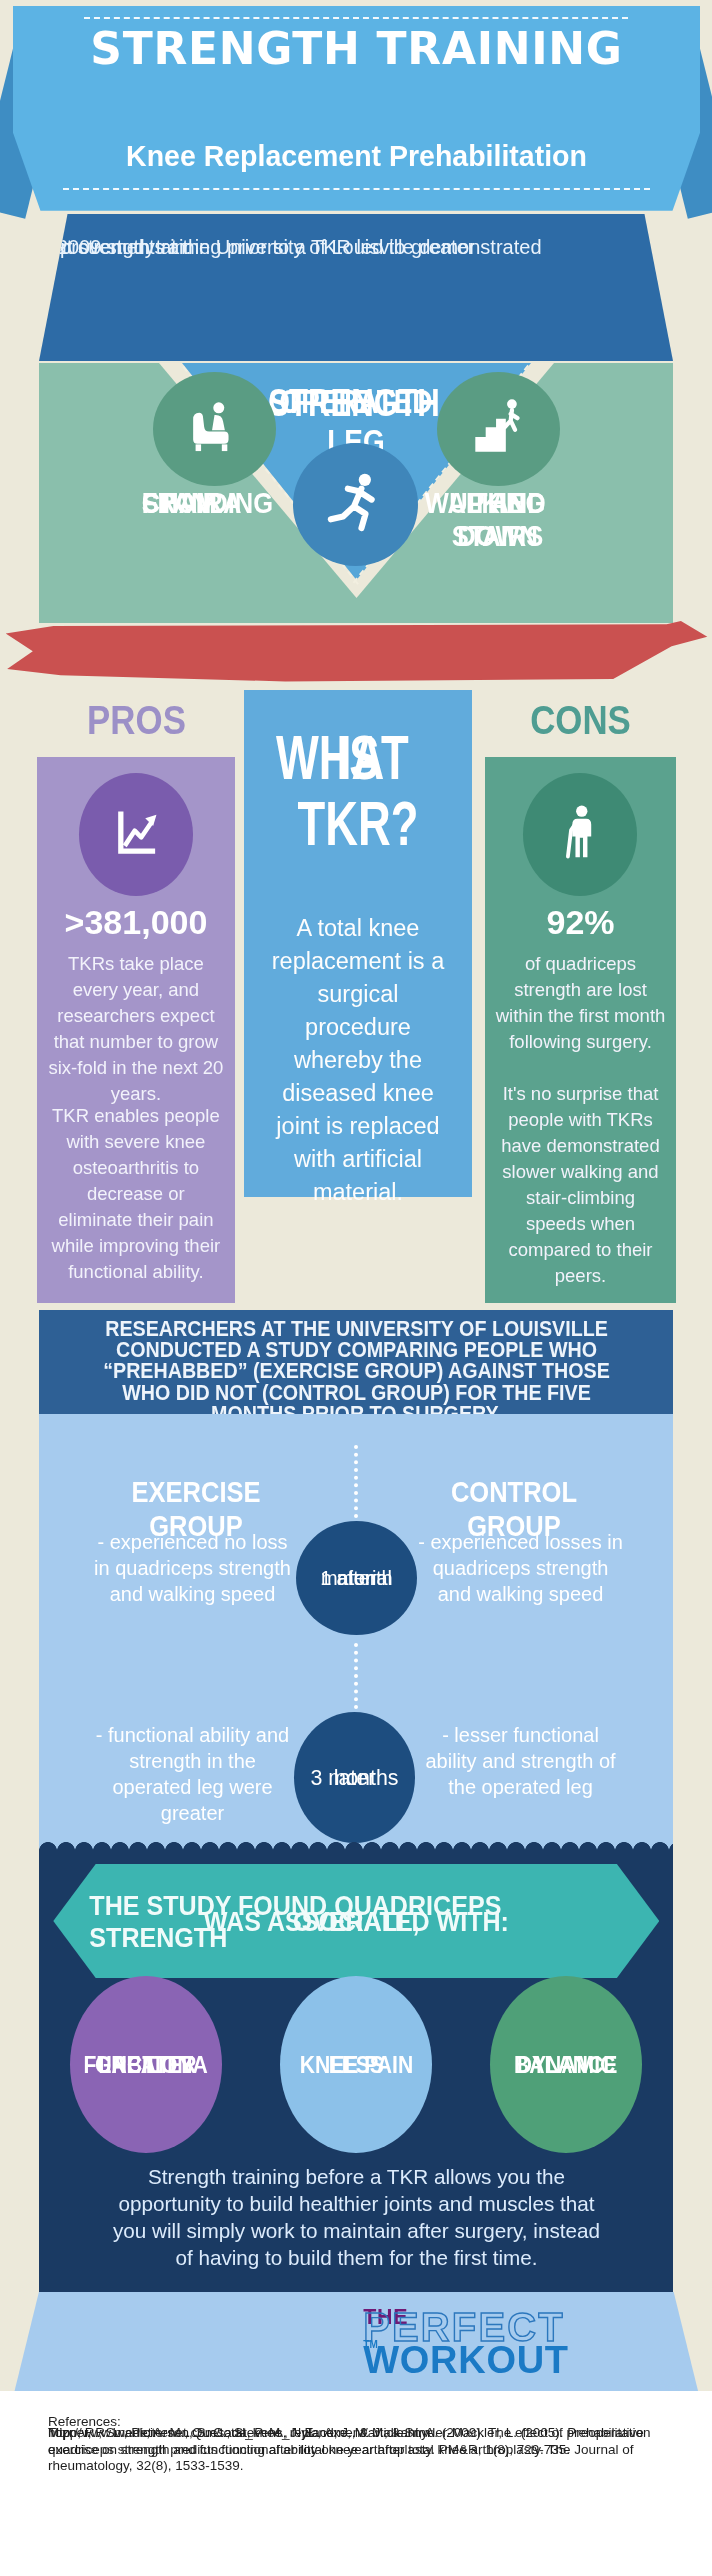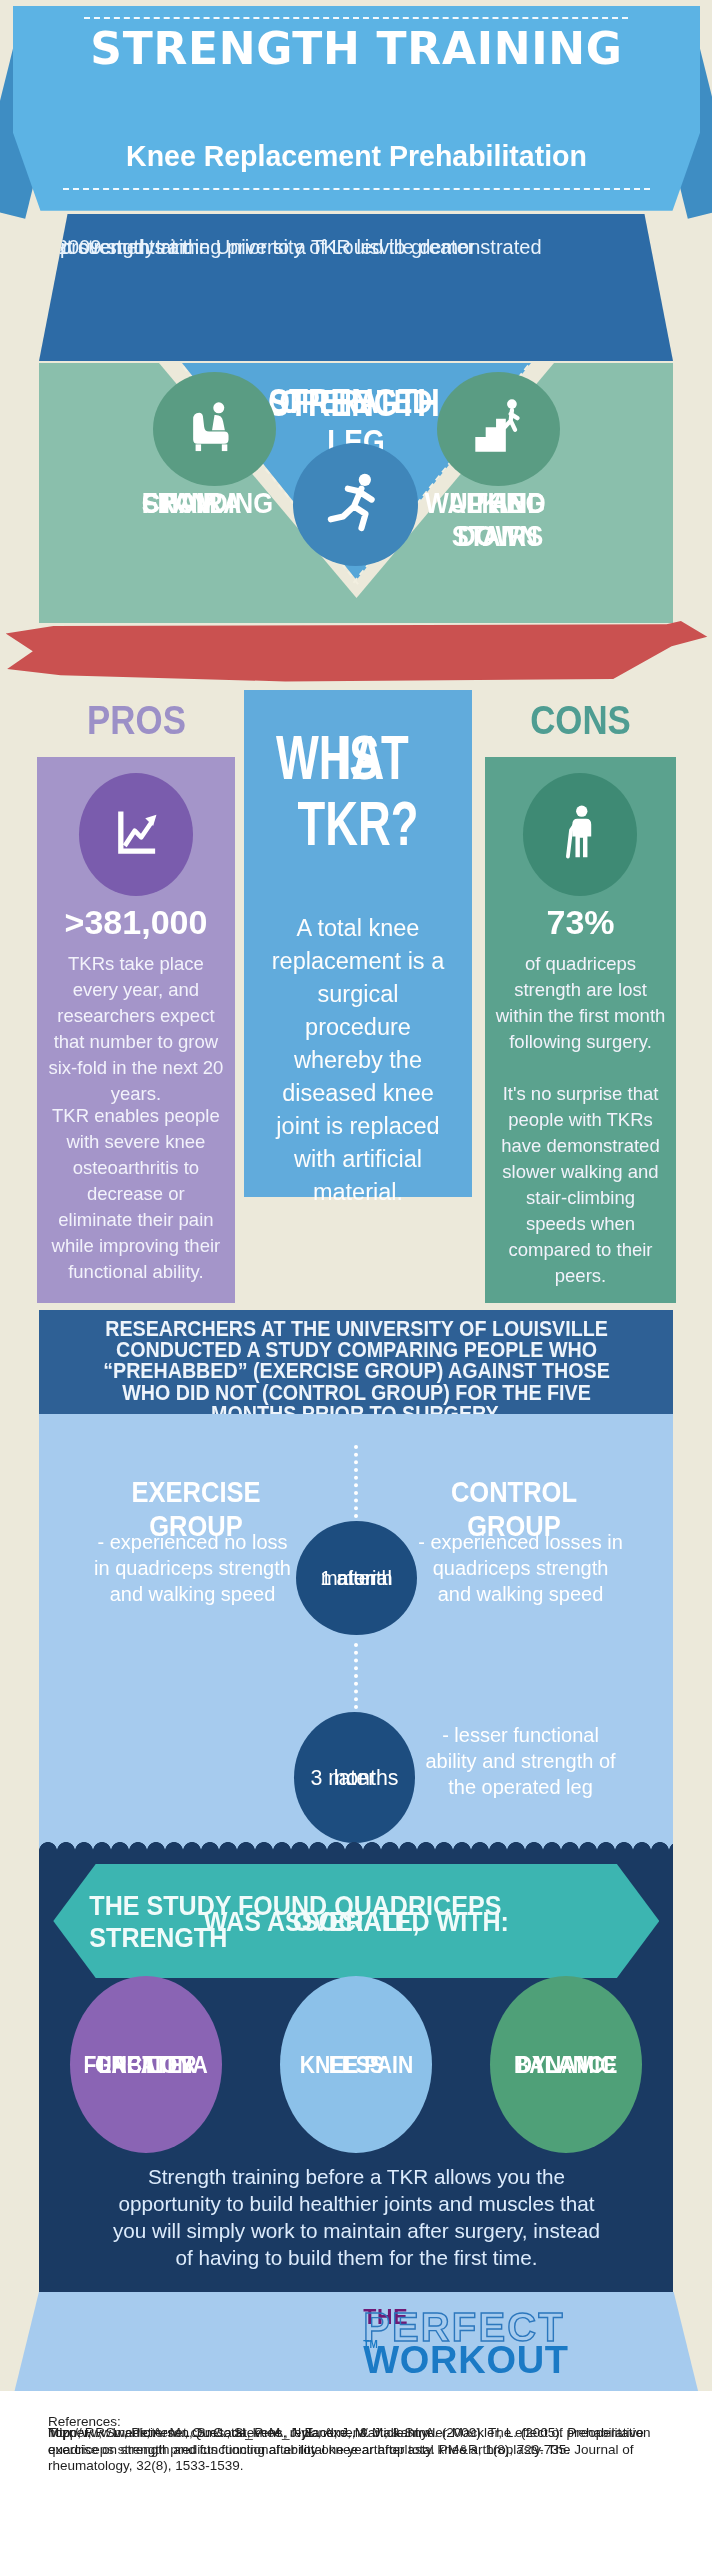--- a/index.html
+++ b/index.html
@@ -189,21 +189,21 @@
   </div>
 
   <div class="panel p-green">
     <div class="circ" style="left:38px;top:15.7px;background:#3e8a74;">
       <svg width="63" height="63" viewBox="0 0 100 100">
         <circle cx="52" cy="13" r="9" fill="#fff"></circle>
         <path d="M45 25 h14 q8 0 8 9 v19 h-6 v33 h-7 v-31 h-5 v31 h-7 v-33 h-5 v-19 q0 -9 8 -9 z" fill="#fff"></path>
         <path d="M44 30 L35 43 L30 85" stroke="#fff" stroke-width="6" fill="none" stroke-linecap="round" stroke-linejoin="round"></path>
       </svg>
     </div>
-    <div class="stat ctr" style="top:146px;">73%</div>
+    <div class="stat ctr" style="top:146px;">92%</div>
     <div class="para ctr" style="left:10px;top:194px;width:171px;">of quadriceps strength are lost within the first month following surgery.</div>
     <div class="para ctr" style="left:10px;top:324px;width:171px;">It's no surprise that people with TKRs have demonstrated slower walking and stair-climbing speeds when compared to their peers.</div>
   </div>
 
   <div class="study">
     <div class="studytxt ctr">RESEARCHERS AT THE UNIVERSITY OF LOUISVILLE CONDUCTED A STUDY COMPARING PEOPLE WHO “PREHABBED” (EXERCISE GROUP) AGAINST THOSE WHO DID NOT (CONTROL GROUP) FOR THE FIVE MONTHS PRIOR TO SURGERY.</div>
   </div>
   <div class="study-v"></div>
 
   <div class="compare">
@@ -218,20 +218,21 @@
     </div>
     <div class="cmptxt ctr" style="left:50px;top:115px;">- experienced no loss in quadriceps strength and walking speed</div>
     <div class="cmptxt ctr" style="left:378px;top:115px;">- experienced losses in quadriceps strength and walking speed</div>
 
     <div class="vdot" style="left:315px;top:229px;height:66px;"></div>
 
     <div class="mil" style="left:255px;top:298px;height:131px;">
       <span style="font-size:21.4px;">3 months</span>
       <span style="font-size:21.4px;">later</span>
     </div>
+    <div class="cmptxt ctr" style="left:50px;top:308px;">- functional ability and strength in the operated leg were greater</div>
     <div class="cmptxt ctr" style="left:378px;top:308px;">- lesser functional ability and strength of the operated leg</div>
   </div>
 
   <div class="scallops"></div>
   <div class="navy">
     <div class="hex">
       <span>OVERALL,</span>
       <span>THE STUDY FOUND QUADRICEPS STRENGTH</span>
       <span>WAS ASSOCIATED WITH:</span>
     </div>

